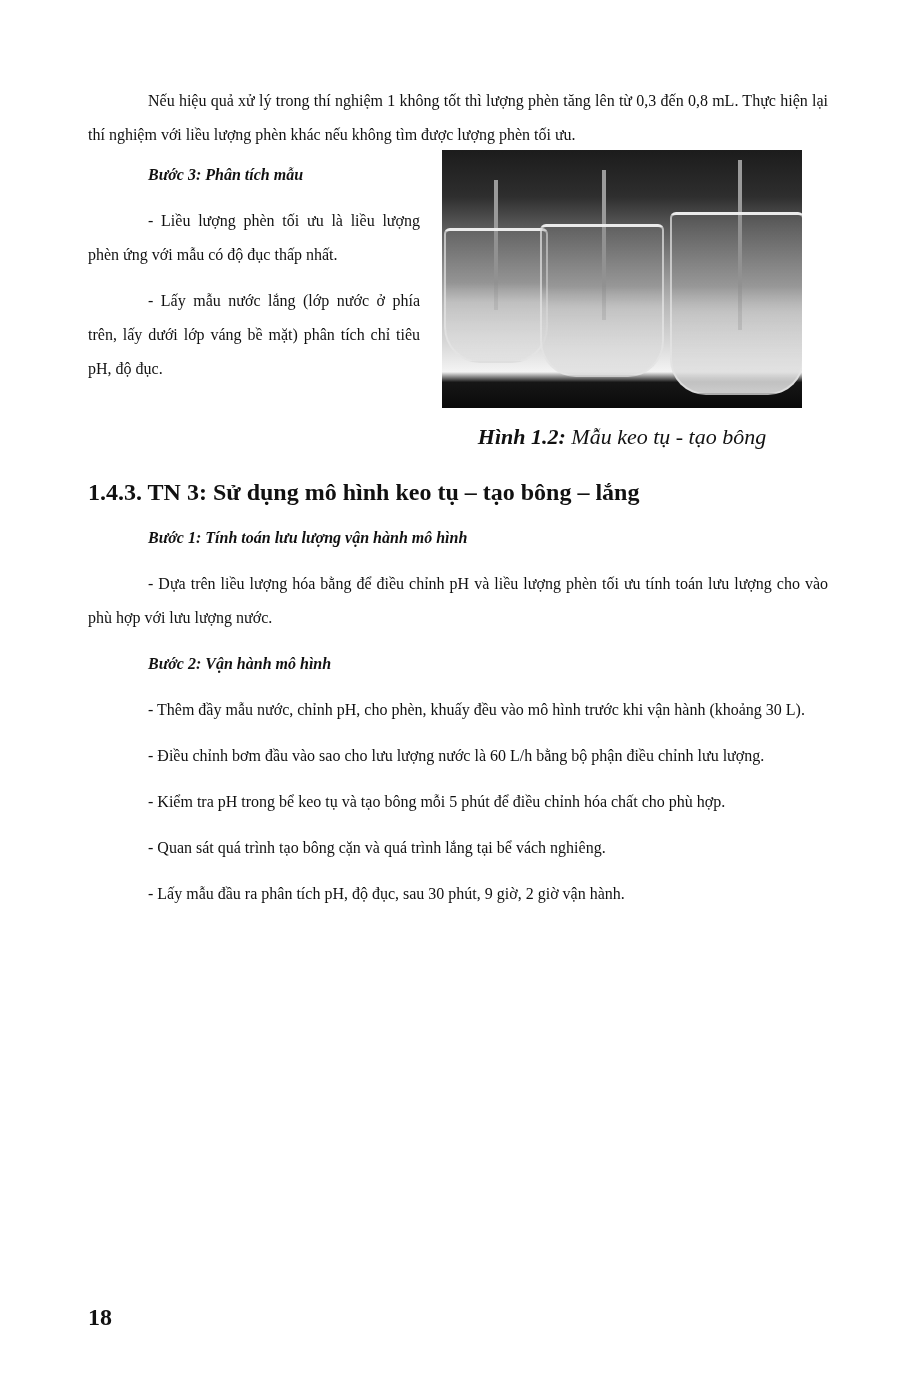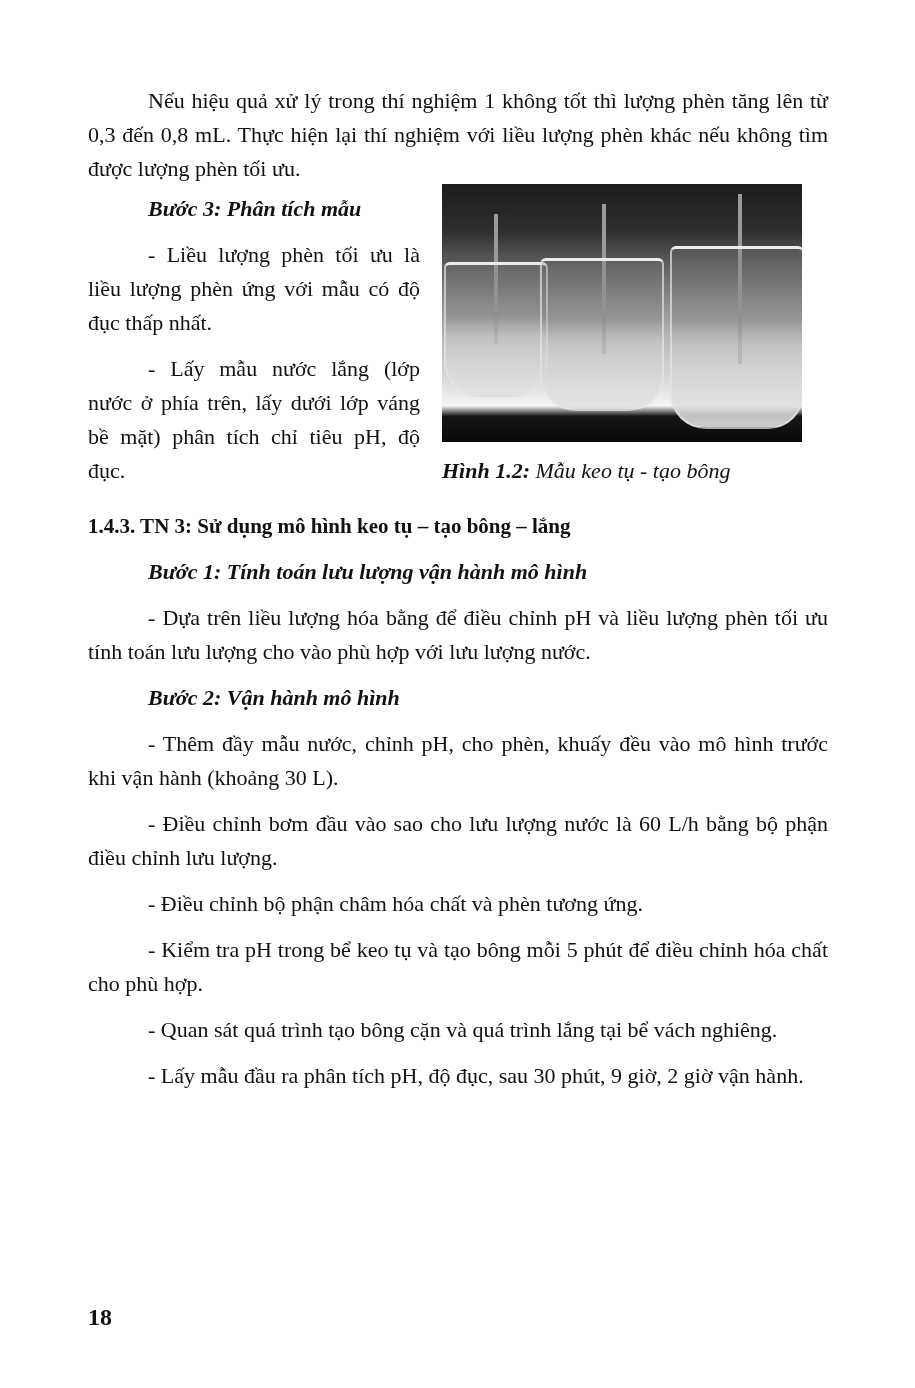--- a/index.html
+++ b/index.html
@@ -1,35 +1,35 @@
 <!DOCTYPE html>
 <html><head>
 <meta charset="utf-8">
 <style>
   html, body { margin: 0; padding: 0; background: #ffffff; }
   body { width: 915px; height: 1388px; position: relative; overflow: hidden;
          font-family: "Liberation Serif", "DejaVu Serif", serif; color: #111; }
   .page { position: absolute; left: 88px; top: 84px; width: 740px; }
-  p { margin: 0; font-size: 22px; line-height: 34px; text-align: justify; }
+  p { margin: 0; font-size: 16px; line-height: 34px; text-align: justify; }
   .indent { text-indent: 60px; }
   .gap { margin-top: 12px; }
   .heading-step { font-weight: bold; font-style: italic; padding-left: 60px; }
   .heading-step-plain { font-style: italic; padding-left: 60px; font-weight: bold; }
-  .section-title { font-weight: bold; font-size: 21px; line-height: 34px; }
+  .section-title { font-weight: bold; font-size: 24px; line-height: 34px; }
 
   .float-row { position: relative; height: 305px; margin-top: 6px; }
   .left-col { position: absolute; left: 0; top: 0; width: 332px; }
   .figure { position: absolute; left: 354px; top: -8px; width: 360px; }
   .photo { width: 360px; height: 258px; position: relative; overflow: hidden;
            background: linear-gradient(180deg, #1c1c1c 0%, #2e2e2e 18%, #5a5a5a 30%, #8a8a8a 45%, #b8b8b8 60%, #d8d8d8 75%, #f4f4f4 86%, #161616 90%, #0a0a0a 100%); }
   .beaker { position: absolute; border: 2px solid rgba(230,230,230,0.7); border-top: 3px solid rgba(240,240,240,0.85);
             border-radius: 6px 6px 36px 36px;
             background: linear-gradient(180deg, rgba(120,120,120,0.25) 0%, rgba(120,120,120,0.25) 40%, rgba(200,200,200,0.55) 55%, rgba(225,225,225,0.9) 100%); }
   .rod { position: absolute; width: 4px; background: #9a9a9a; }
-  .caption { margin-top: 14px; font-size: 22px; line-height: 30px; font-style: italic; }
+  .caption { margin-top: 14px; text-align: center; font-size: 22px; line-height: 30px; font-style: italic; }
   .caption b { font-weight: bold; }
 
   .page-number { position: absolute; left: 88px; top: 1304px; font-size: 24px; font-weight: bold; }
 </style>
 </head>
 <body>
 
 <div class="page">
 
   <p class="indent">Nếu hiệu quả xử lý trong thí nghiệm 1 không tốt thì lượng phèn tăng lên từ 0,3 đến 0,8 mL. Thực hiện lại thí nghiệm với liều lượng phèn khác nếu không tìm được lượng phèn tối ưu.</p>
@@ -57,19 +57,18 @@
   </div>
 
   <p class="section-title gap">1.4.3. TN 3: Sử dụng mô hình keo tụ – tạo bông – lắng</p>
 
   <p class="heading-step-plain gap">Bước 1: Tính toán lưu lượng vận hành mô hình</p>
   <p class="indent gap">- Dựa trên liều lượng hóa bằng để điều chỉnh pH và liều lượng phèn tối ưu tính toán lưu lượng cho vào phù hợp với lưu lượng nước.</p>
 
   <p class="heading-step-plain gap">Bước 2: Vận hành mô hình</p>
   <p class="indent gap">- Thêm đầy mẫu nước, chỉnh pH, cho phèn, khuấy đều vào mô hình trước khi vận hành (khoảng 30 L).</p>
   <p class="indent gap">- Điều chỉnh bơm đầu vào sao cho lưu lượng nước là 60 L/h bằng bộ phận điều chỉnh lưu lượng.</p>
-  <p class="indent gap">- Điều chỉnh bộ phận châm hóa chất và phèn tương ứng.</p>
   <p class="indent gap">- Kiểm tra pH trong bể keo tụ và tạo bông mỗi 5 phút để điều chỉnh hóa chất cho phù hợp.</p>
   <p class="indent gap">- Quan sát quá trình tạo bông cặn và quá trình lắng tại bể vách nghiêng.</p>
   <p class="indent gap">- Lấy mẫu đầu ra phân tích pH, độ đục, sau 30 phút, 9 giờ, 2 giờ vận hành.</p>
 </div>
 
 <div class="page-number">18</div>
 
 </body></html>

